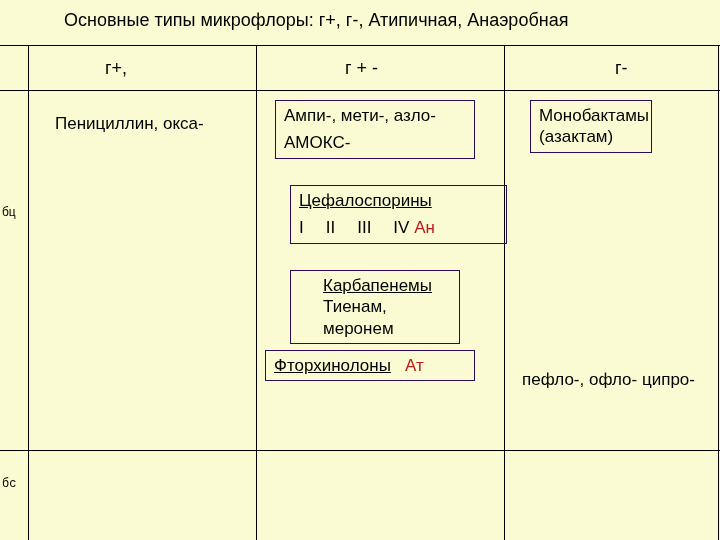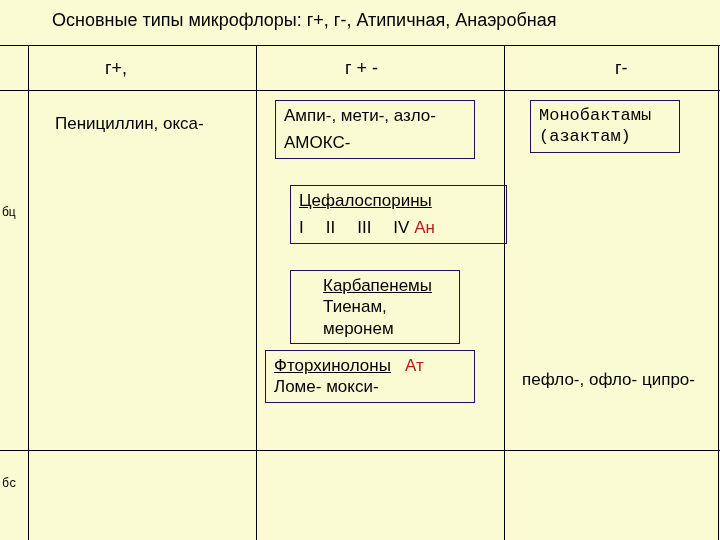--- a/index.html
+++ b/index.html
@@ -8,21 +8,21 @@
     height: 540px;
     background: #fbfbd3;
     font-family: Arial, sans-serif;
     font-size: 17px;
     color: #000;
     position: relative;
   }
   .title {
     position: absolute;
     top: 10px;
-    left: 52px;
+    left: 64px;
     font-size: 18px;
   }
   
   .vline { position: absolute; top: 45px; width: 1px; background: #000; height: 495px; }
   .v0 { left: 28px; }
   .v1 { left: 256px; }
   .v2 { left: 504px; }
   .v3 { left: 718px; }
   
   .hline { position: absolute; left: 0; width: 720px; height: 1px; background: #000; }
@@ -71,21 +71,21 @@
 <div class="rowlbl rl1">бц</div>
 <div class="rowlbl rl2">бс</div>
 
 <div class="txt" style="left:55px; top:114px;">Пенициллин, окса-</div>
 
 <div class="box" style="left:275px; top:100px; width:200px;">
   <div>Ампи-, мети-, азло-</div>
   <div style="margin-top:6px;">АМОКС-</div>
 </div>
 
-<div class="box" style="left:530px; top:100px; width:150px;font-family:Liberation Mono, monospace;">
+<div class="box" style="left:530px; top:100px; width:122px;">
   <div>Монобактамы</div>
   <div>(азактам)</div>
 </div>
 
 <div class="box" style="left:290px; top:185px; width:217px;">
   <div class="ul">Цефалоспорины</div>
   <div style="margin-top:6px; display:flex; gap:22px; align-items:baseline;">
     <span>I</span>
     <span>II</span>
     <span>III</span>
@@ -100,16 +100,15 @@
   <div class="ul">Карбапенемы</div>
   <div>Тиенам, меронем</div>
 </div>
 
 <div class="box" style="left:265px; top:350px; width:210px;">
   <div>
     <span class="ul">Фторхинолоны</span>
     <span>&nbsp;</span>
     <span class="red">Ат</span>
   </div>
-  <div>Ломе-  мокси-</div>
 </div>
 
 <div class="txt" style="left:522px; top:370px;">пефло-, офло- ципро-</div>
 
 </body></html>

